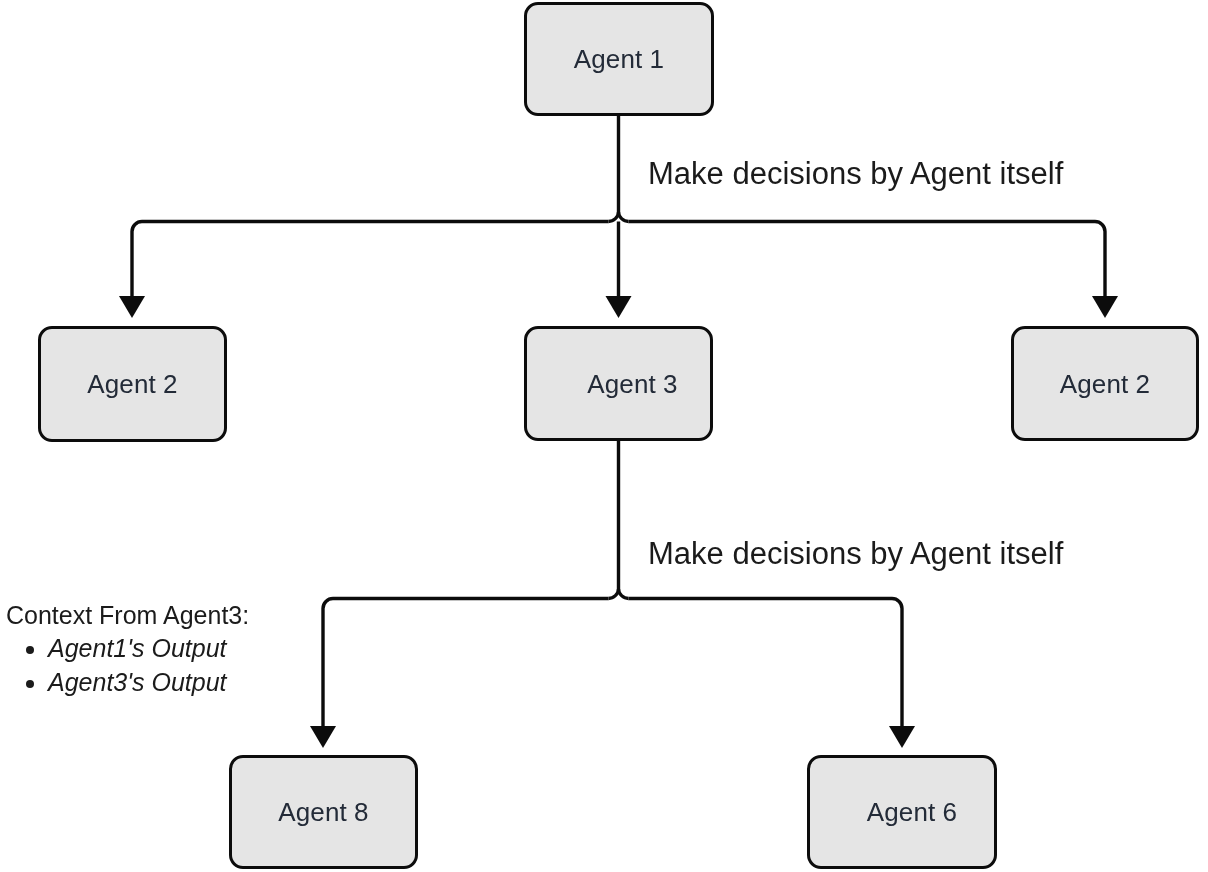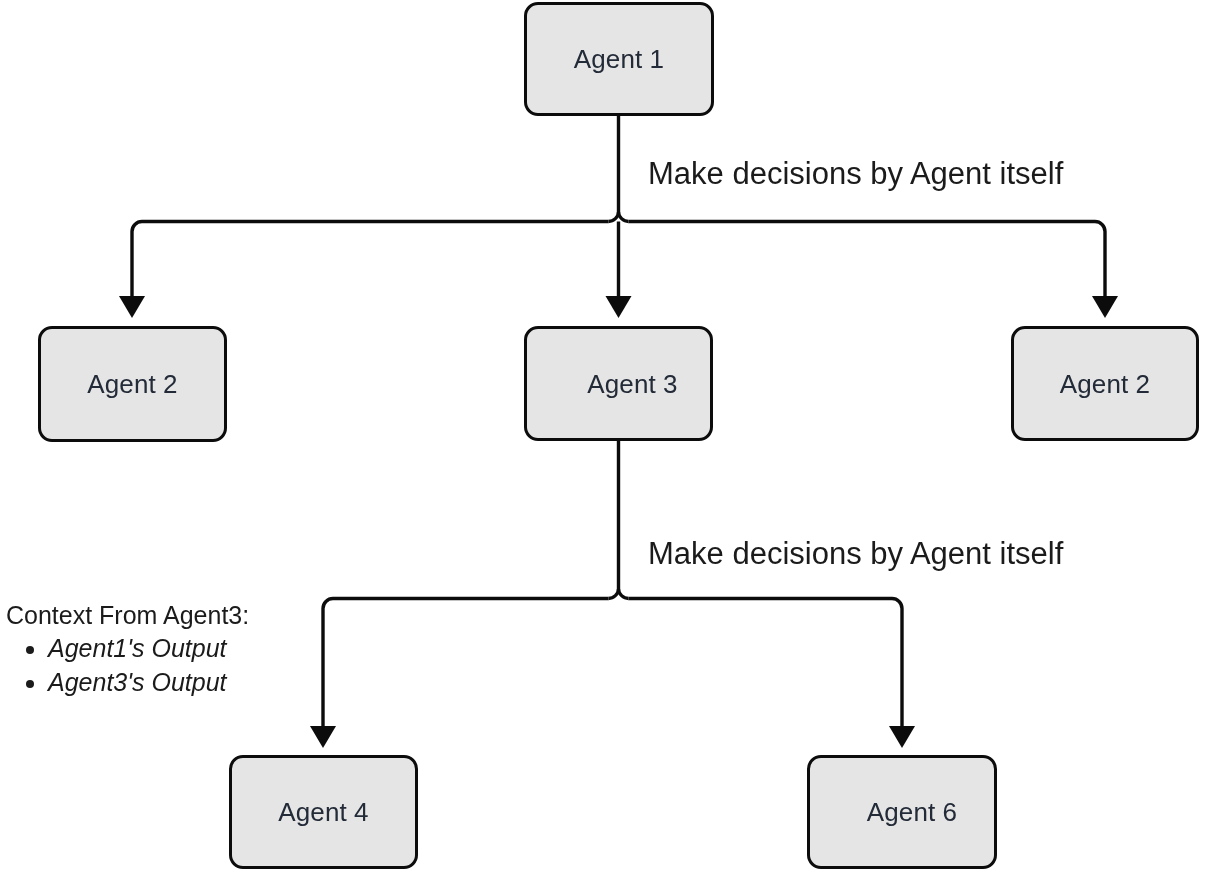--- a/index.html
+++ b/index.html
@@ -127,21 +127,21 @@
 
   <div class="node" style="left:524px; top:326px; width:189px; height:115px;padding-left:28px;">
     <span>Agent 3</span>
   </div>
 
   <div class="node" style="left:1011px; top:326px; width:188px; height:115px;">
     <span>Agent 2</span>
   </div>
 
   <div class="node" style="left:229px; top:755px; width:189px; height:114px;">
-    <span>Agent 4</span>
+    <span>Agent 8</span>
   </div>
 
   <div class="node" style="left:807px; top:755px; width:190px; height:114px;padding-left:20px;">
     <span>Agent 6</span>
   </div>
 
   <div class="edge-label" style="left:648px; top:158px;">Make decisions by Agent itself</div>
 
   <div class="edge-label" style="left:648px; top:538px;">Make decisions by Agent itself</div>
 

